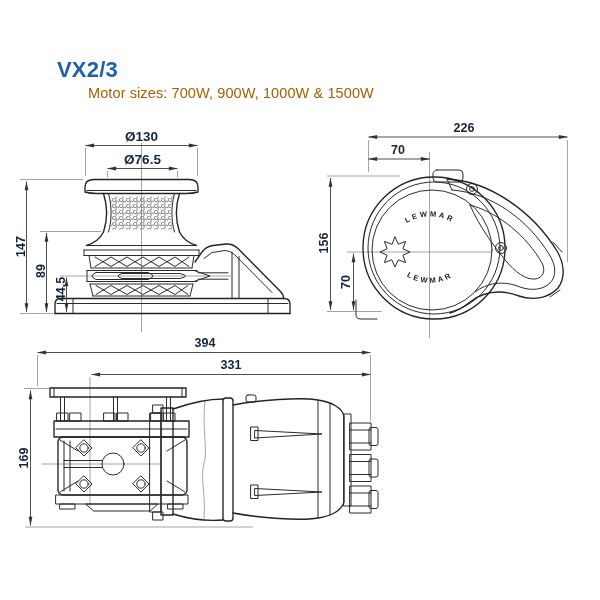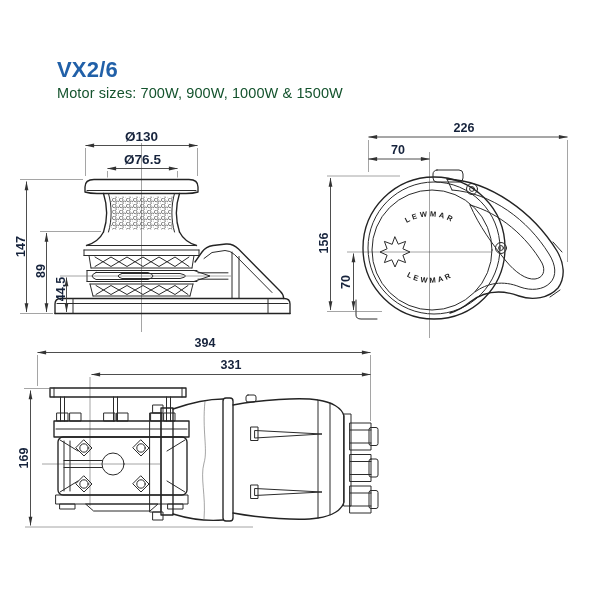--- a/index.html
+++ b/index.html
@@ -1,36 +1,36 @@
 <!DOCTYPE html>
 <html><head>
 <meta charset="utf-8">
 <style>
   html,body{margin:0;padding:0;background:#ffffff;}
   body{width:600px;height:600px;position:relative;overflow:hidden;
        font-family:"Liberation Sans",sans-serif;}
   .header{position:absolute;left:57px;top:58px;}
   .title{color:#2160a8;font-size:22px;font-weight:600;letter-spacing:.2px;line-height:1.1;}
-  .subtitle{color:#14532d;font-size:14.5px;font-weight:500;margin-top:3px;letter-spacing:.1px;}
+  .subtitle{color:#a16207;font-size:14.5px;font-weight:500;margin-top:3px;letter-spacing:.1px;margin-left:31px;}
   svg{position:absolute;left:0;top:0;}
   .ln{stroke:#2b2b2b;stroke-width:1;fill:none;stroke-linecap:round;stroke-linejoin:round;}
   .thk{stroke:#232323;stroke-width:1.35;fill:none;stroke-linecap:round;stroke-linejoin:round;}
   .thin{stroke:#5a5a5a;stroke-width:.55;fill:none;}
   .dim{stroke:#3a3a3a;stroke-width:.9;fill:none;}
   .dimtext{font-family:"Liberation Sans",sans-serif;font-size:12.5px;font-weight:600;
            fill:#16233c;text-anchor:middle;}
   .diatext{font-size:13.5px;}
   .brand{font-family:"Liberation Sans",sans-serif;font-size:7.5px;font-weight:700;
          letter-spacing:2.6px;fill:#1c1c1c;text-anchor:middle;}
 </style>
 </head>
 <body>
 
 <div class="header">
-  <div class="title">VX2/6</div>
+  <div class="title">VX2/3</div>
   <div class="subtitle">Motor sizes: 700W, 900W, 1000W &amp; 1500W</div>
 </div>
 
 <svg width="600" height="600" viewBox="0 0 600 600" xmlns="http://www.w3.org/2000/svg">
   <defs>
     <marker id="arr" viewBox="0 0 10 6" refX="9.6" refY="3" markerWidth="11.5" markerHeight="6" orient="auto-start-reverse">
         <path d="M0,0.9 L10,3 L0,5.1 Z" fill="#333"></path>
       </marker>
     <pattern id="perf" width="7" height="6" patternUnits="userSpaceOnUse">
       <circle cx="2.2" cy="1.9" r="1.8" fill="none" stroke="#4d4d4d" stroke-width=".7"></circle>

